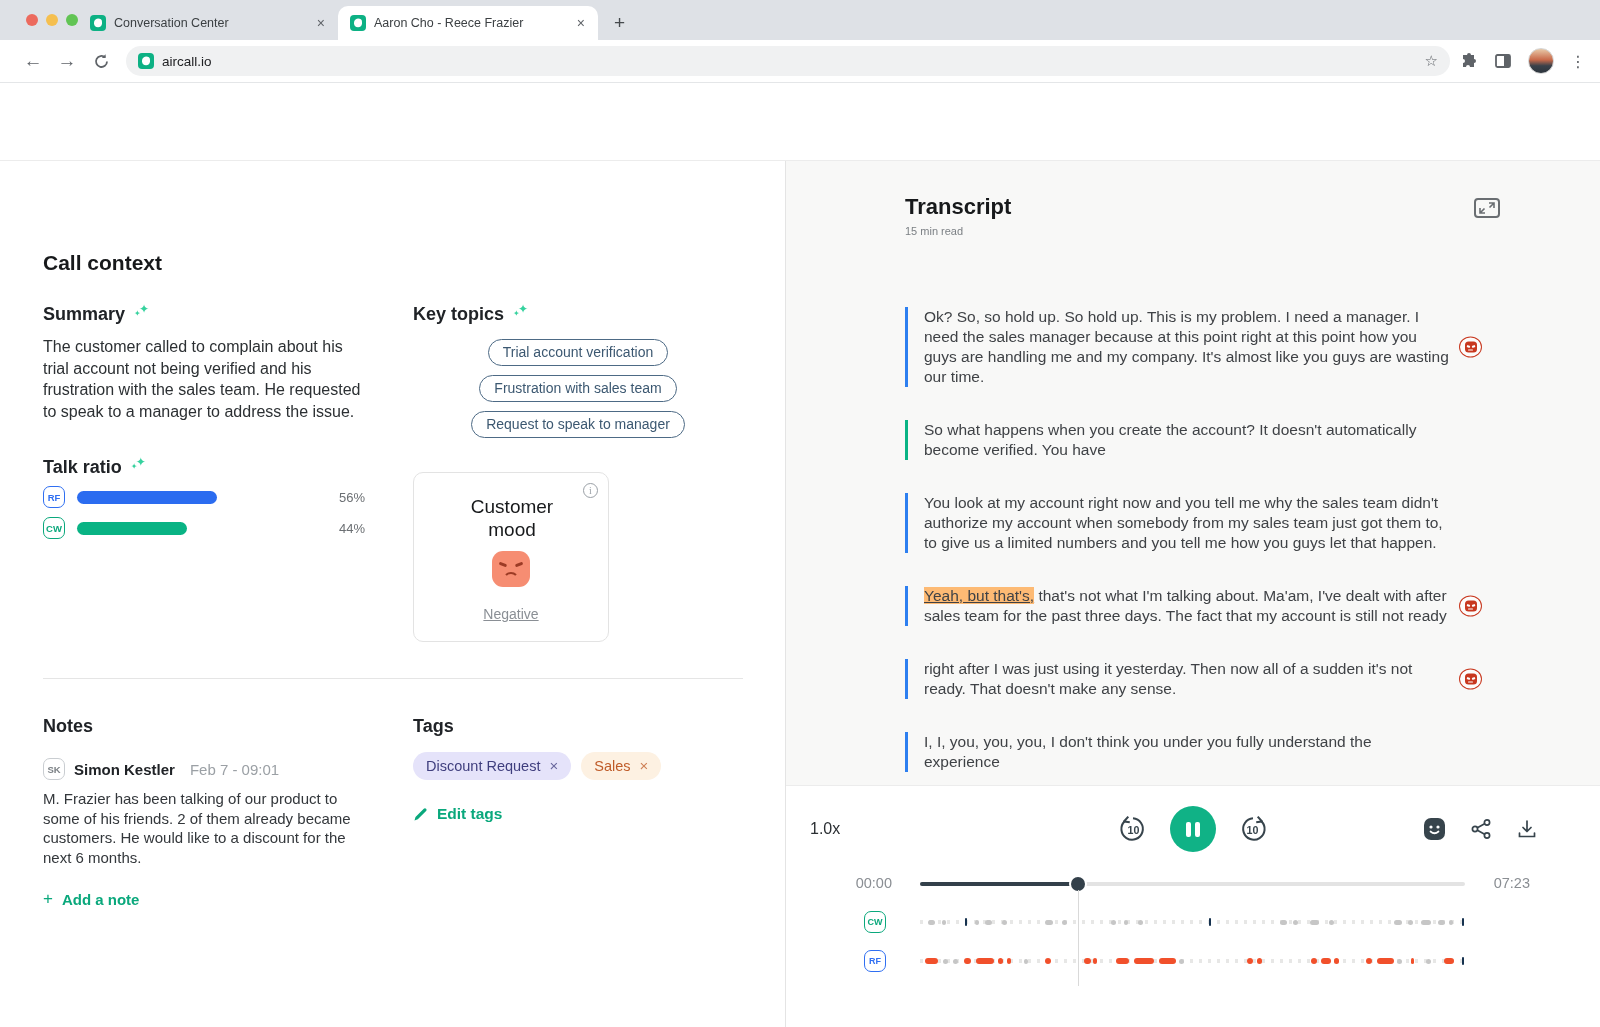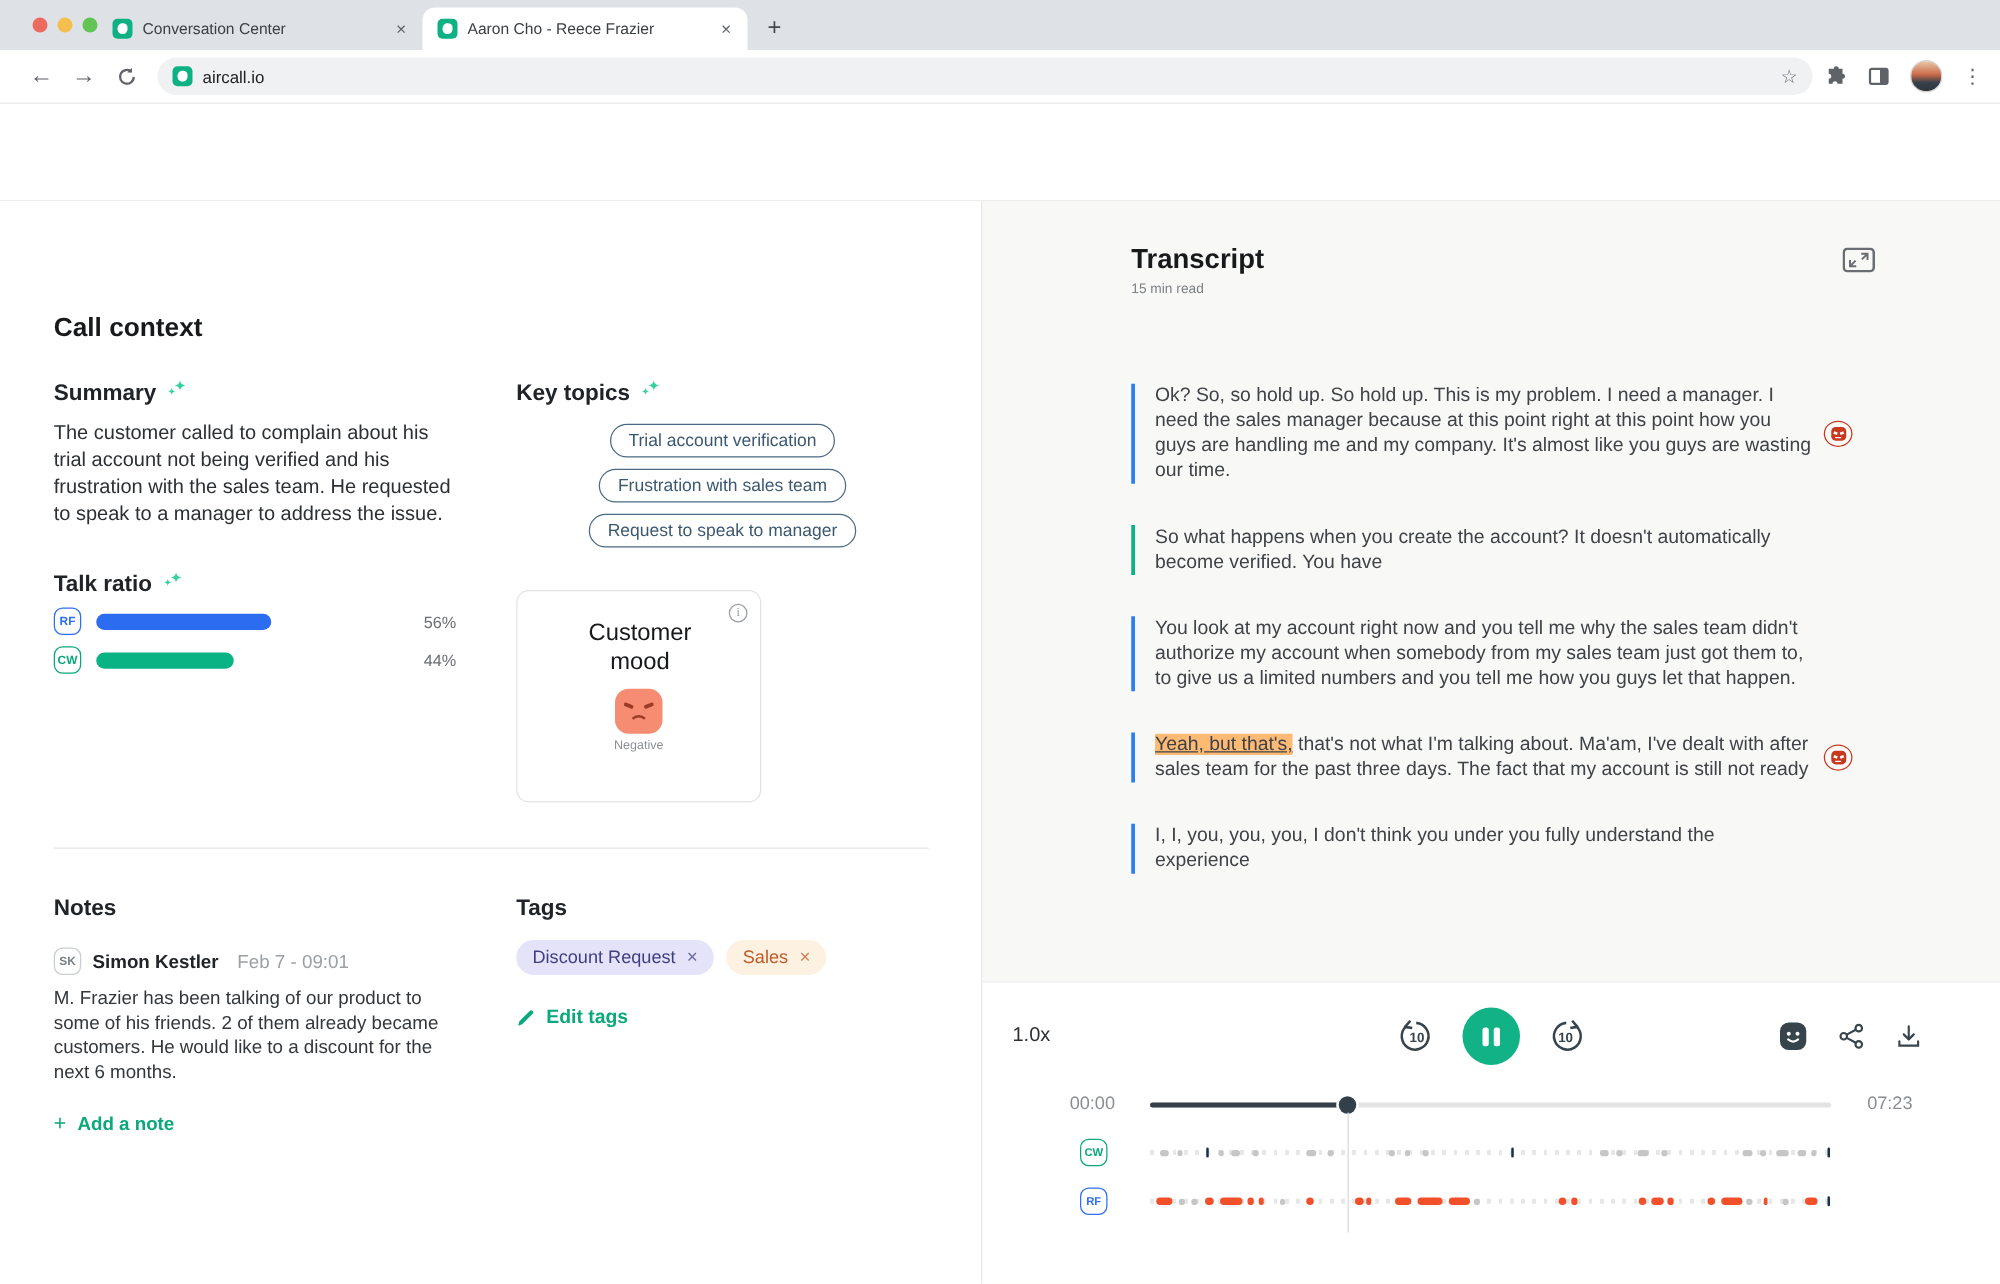--- a/index.html
+++ b/index.html
@@ -64,21 +64,21 @@
   .tr-row:first-of-type { margin-top:12px; }
   .tr-track { width:250px; }
   .tr-bar { height:13px; border-radius:7px; }
   .bar-rf { background:#2b6cf0; }
   .bar-cw { background:#09b384; }
   .tr-pct { font-size:13px; color:#6b6f73; }
   .mood-card { margin-top:34px; width:196px; height:170px; border:1px solid #e3e3e3; border-radius:10px; background:#fff; position:relative; text-align:center; }
   .info-ic { position:absolute; right:10px; top:10px; width:15px; height:15px; border:1px solid #9aa0a6; border-radius:50%; color:#9aa0a6; font-size:10px; line-height:14px; font-family:"Liberation Serif",serif; }
   .mood-title { margin-top:22px; font-size:19px; line-height:23px; color:#17191b; }
   .mood-emoji { margin:10px auto 0; width:38px; height:36px; border-radius:11px; background:#f68d72; position:relative; }
-  .mood-label { margin-top:4px; font-size:10px; color:#8a8f95; }
+  .mood-label { margin-top:19px; font-size:14px; color:#8a8f95;text-decoration:underline; }
   .divider { width:700px; border-top:1px solid #e5e5e5; margin-top:36px; }
   .row-notes { margin-top:37px; }
   .note-author { display:flex; align-items:center; gap:9px; margin-top:21px; }
   .badge-sm { display:inline-flex; align-items:center; justify-content:center; width:22px; height:22px; border-radius:7px; border:1px solid #c9cdd1; color:#7b8085; font-size:9.5px; font-weight:bold; background:#fff; }
   .note-name { font-size:15px; font-weight:bold; color:#202327; }
   .note-date { font-size:15px; color:#9ba0a5; margin-left:6px;text-align:right; }
   .note-body { margin-top:9px; width:334px; font-size:15px; line-height:19.5px; color:#33373b; }
   .add-note { display:flex; align-items:center; gap:9px; margin-top:22px; color:#0aa87c; font-size:15px; font-weight:bold; }
   .add-plus { font-size:17px; font-weight:normal; }
   .tag-pills { display:flex; gap:10px; margin-top:15px; }
@@ -356,20 +356,28 @@
             </span>
         </div>
         <div class="t-entry" data-speaker="CW">
           <p class="t-text"><span>So what happens when you create the account? It doesn't automatically become verified. You have</span></p>
         </div>
         <div class="t-entry" data-speaker="RF">
           <p class="t-text"><span>You look at my account right now and you tell me why the sales team didn't authorize my account when somebody from my sales team just got them to, to give us a limited numbers and you tell me how you guys let that happen.</span></p>
         </div>
         <div class="t-entry" data-speaker="RF">
           <p class="t-text"><span class="hl">Yeah, but that's,</span><span> that's not what I'm talking about. Ma'am, I've dealt with after sales team for the past three days. The fact that my account is still not ready</span></p>
+          <span class="mood-badge">
+              <span class="mood-badge-inner">
+                <span class="mouth"></span>
+              </span>
+            </span>
+        </div>
+        <div class="t-entry" data-speaker="RF">
+          <p class="t-text"><span>right after I was just using it yesterday. Then now all of a sudden it's not ready. That doesn't make any sense.</span></p>
           <span class="mood-badge">
               <span class="mood-badge-inner">
                 <span class="mouth"></span>
               </span>
             </span>
         </div>
         <div class="t-entry" data-speaker="RF">
           <p class="t-text"><span>I, I, you, you, you, I don't think you under you fully understand the experience</span></p>
         </div>
       </div>

